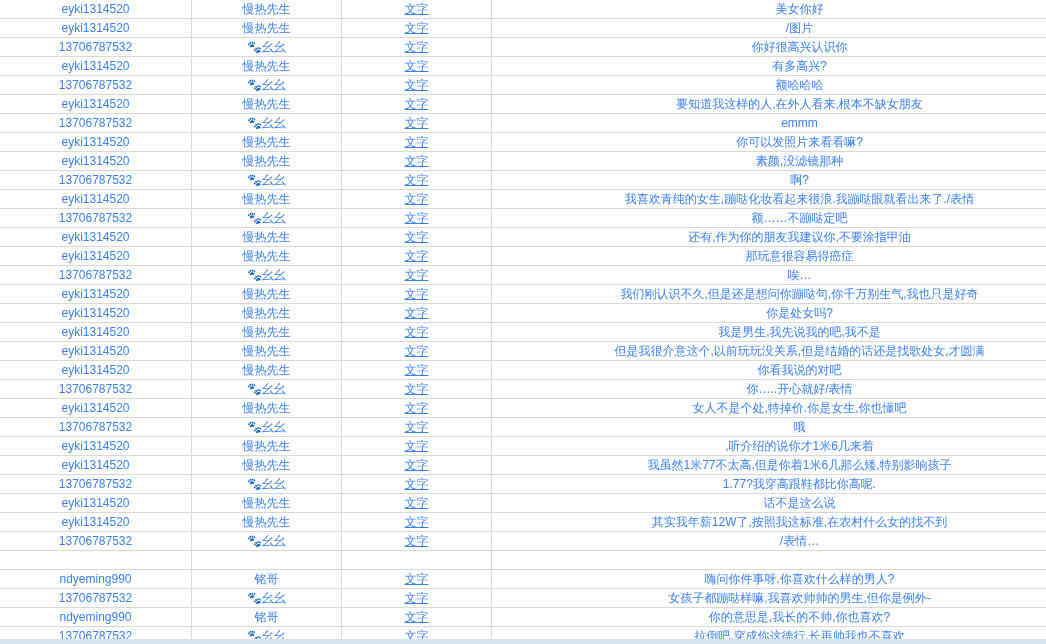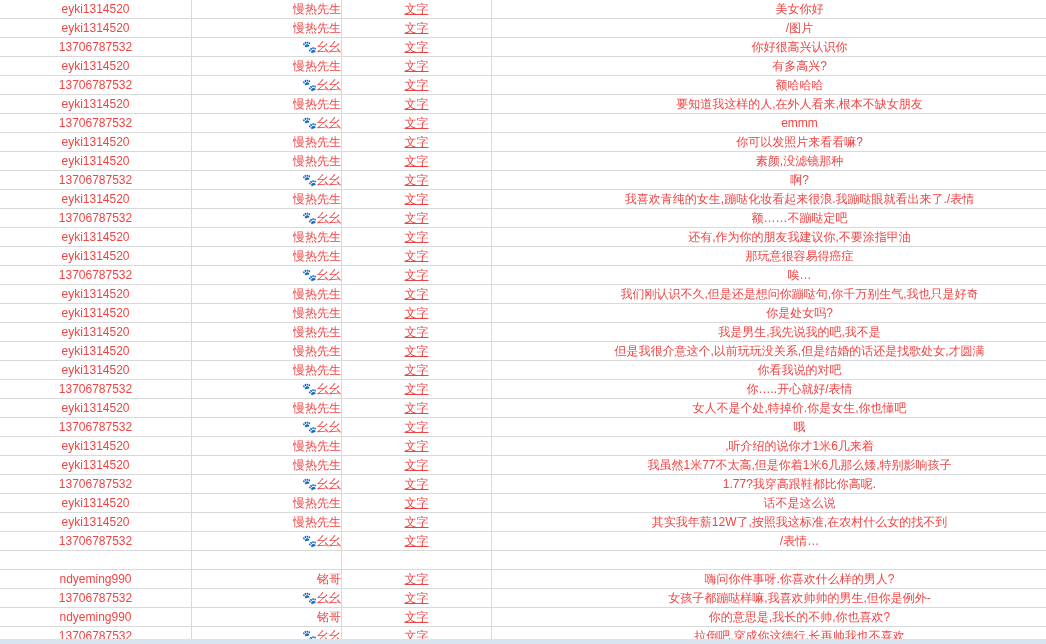--- a/index.html
+++ b/index.html
@@ -7,21 +7,21 @@
     --strip-color:#d8e4f0;
   }
   html,body{margin:0;padding:0;background:#fff;}
   .sheet{
     position:relative;
     width:1046px;height:644px;
     overflow:hidden;
     background:#fff;
     font-family:"Liberation Sans","DejaVu Sans",sans-serif;
     font-size:12px;
-    color:#ef4444;
+    color:#3b82f6;
   }
   .grid{
     position:absolute;top:0;left:0;
     width:1108px;
   }
   .row{
     display:flex;
     height:19px;
     box-sizing:border-box;
     border-bottom:1px solid var(--grid-color);
@@ -30,21 +30,21 @@
   .cell{
     box-sizing:border-box;
     border-right:1px solid var(--grid-color);
     text-align:center;
     line-height:18px;
     overflow:hidden;
     white-space:nowrap;
     flex:none;
   }
   .c-account{width:192px;}
-  .c-nickname{width:150px;text-align:right;}
+  .c-nickname{width:150px;}
   .c-type{width:150px;text-decoration:underline;}
   .c-message{width:616px;}
   .bottom-strip{
     position:absolute;left:0;bottom:0;
     width:100%;height:5px;
     background:var(--strip-color);
   }
 </style>
 </head>
 <body>

